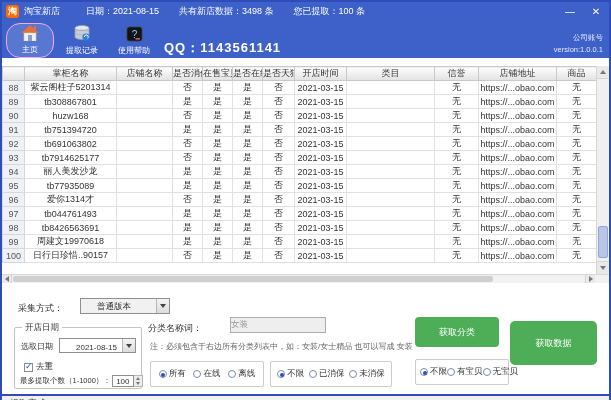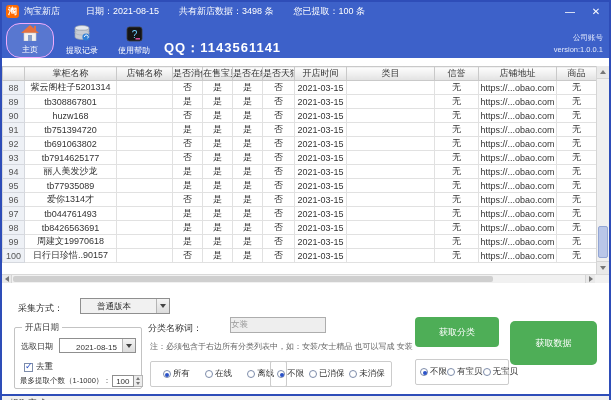--- a/index.html
+++ b/index.html
@@ -405,21 +405,21 @@
           <span>
               <i class="tri-up"></i>
             </span>
           <span>
               <i class="tri-down"></i>
             </span>
         </span>
       </div>
     </div>
 
-    <div class="radio-box" style="left:148px; top:78px; width:137px;">
+    <div class="radio-box" style="left:148px; top:78px; width:114px;">
         <span class="radio-item">
           <span class="radio on"></span>
           <span>所有</span>
         </span>
         <span class="radio-item">
           <span class="radio"></span>
           <span>在线</span>
         </span>
         <span class="radio-item">
           <span class="radio"></span>

